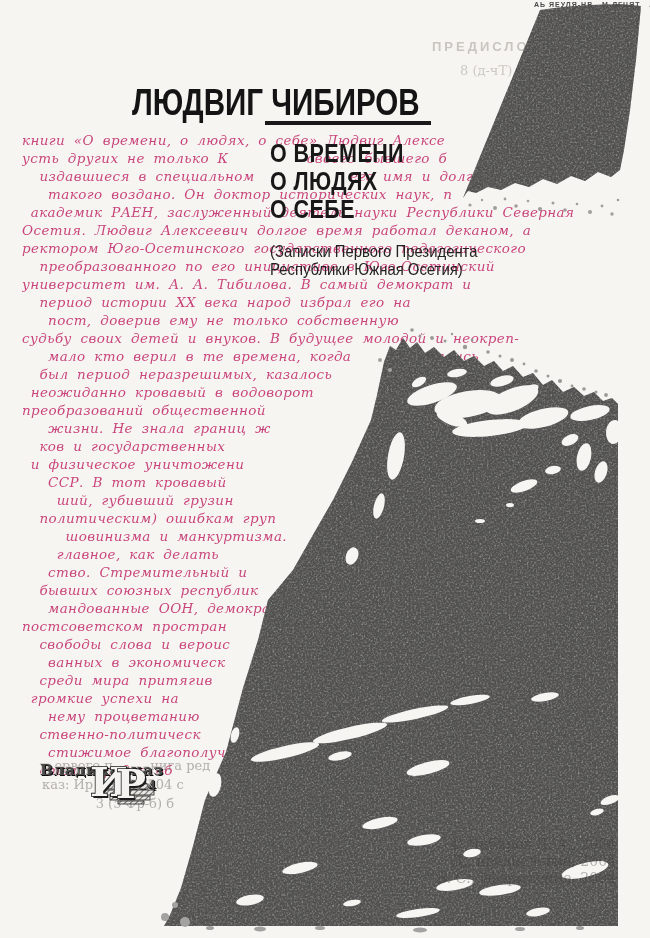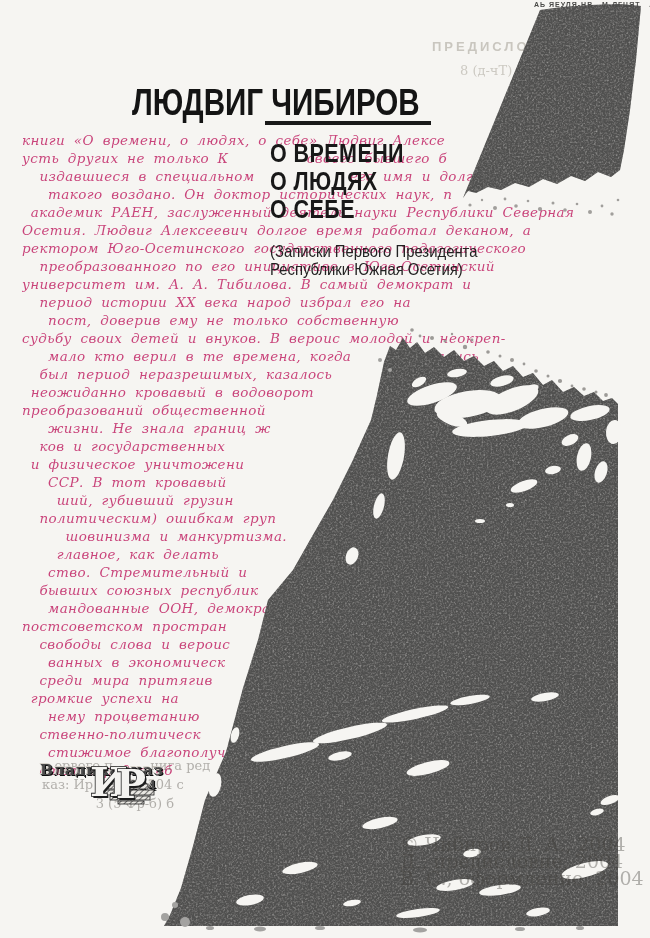--- a/index.html
+++ b/index.html
@@ -74,21 +74,21 @@
   #publisher-year{
     font-family:"DejaVu Serif","Liberation Serif",serif;
     font-size:12px;font-weight:bold;color:#4a4a4a;letter-spacing:1px;
     text-shadow:1px 1px 0 #0c0c0c,-1px -1px 0 #d6d1c9;
     margin-right:5px;
   }
   
   #imprint-right{
     position:absolute;left:400px;top:836px;width:216px;z-index:3;text-align:right;
     font-family:"DejaVu Serif","Liberation Serif",serif;
-    font-size:19px;color:rgba(62,60,56,.38);
+    font-size:14px;color:rgba(62,60,56,.38);
   }
   #imprint-right .line{height:17px;line-height:17px;white-space:pre;}
 </style>
 </head>
 <body>
 
 <div id="page">
 
   <div id="preface-header">ПРЕДИСЛОВИЕ</div>
   <div id="preface-code">8 (д-чТ) 8</div>
@@ -97,21 +97,21 @@
       <div class="line">усть других не только К         своего бывшего б</div>
       <div class="line">  издавшиеся в специальном           его имя и долго</div>
       <div class="line">   такого воздано. Он доктор исторических наук, п</div>
       <div class="line"> академик РАЕН, заслуженный деятель науки Республики Северная</div>
       <div class="line">Осетия. Людвиг Алексеевич долгое время работал деканом, а</div>
       <div class="line">ректором Юго-Осетинского государственного педагогического</div>
       <div class="line">  преобразованного по его инициативе в Юго-Осетинский</div>
       <div class="line">университет им. А. А. Тибилова. В самый демократ и</div>
       <div class="line">  период истории XX века народ избрал его на</div>
       <div class="line">   пост, доверив ему не только собственную</div>
-      <div class="line">судьбу своих детей и внуков. В вероис молодой и неокреп-</div>
+      <div class="line">судьбу своих детей и внуков. В будущее молодой и неокреп-</div>
       <div class="line">   мало кто верил в те времена, когда    разгулялись</div>
       <div class="line">  был период неразрешимых, казалось</div>
       <div class="line"> неожиданно кровавый в водоворот</div>
       <div class="line">преобразований общественной</div>
       <div class="line">   жизни. Не знала границ ж</div>
       <div class="line">  ков и государственных</div>
       <div class="line"> и физическое уничтожени</div>
       <div class="line">   ССР. В тот кровавый</div>
       <div class="line">    ший, губивший грузин</div>
       <div class="line">  политическим) ошибкам груп</div>

